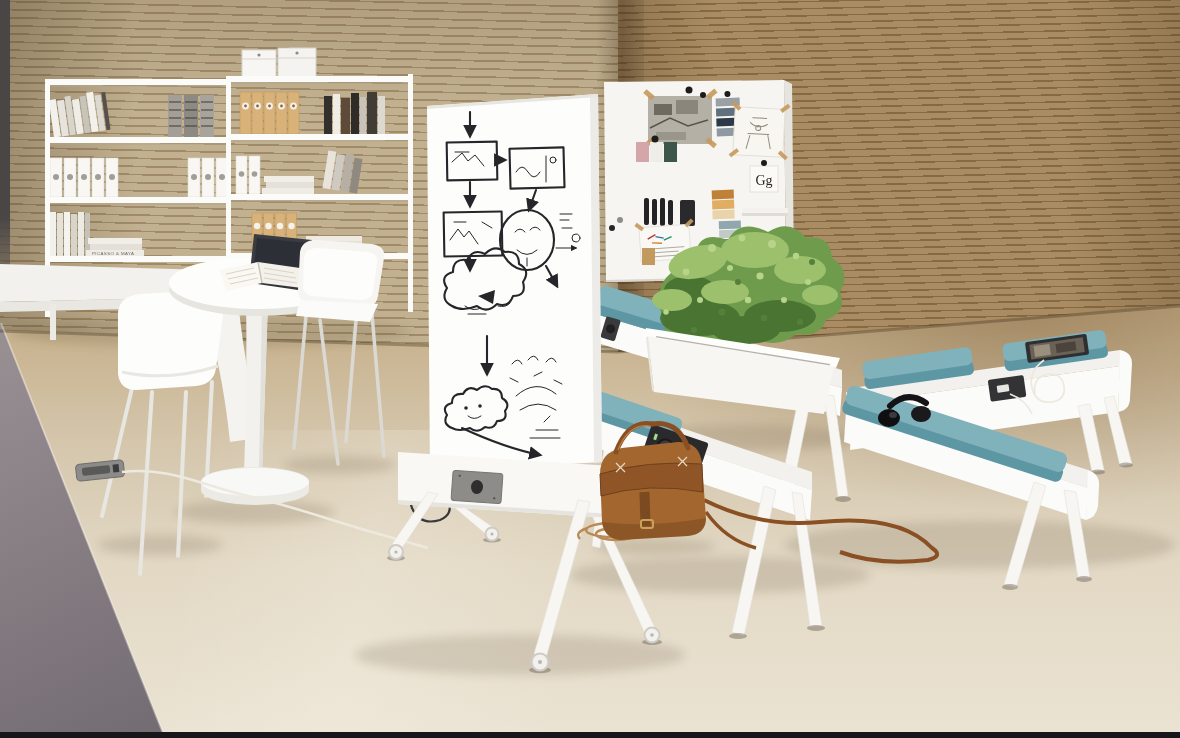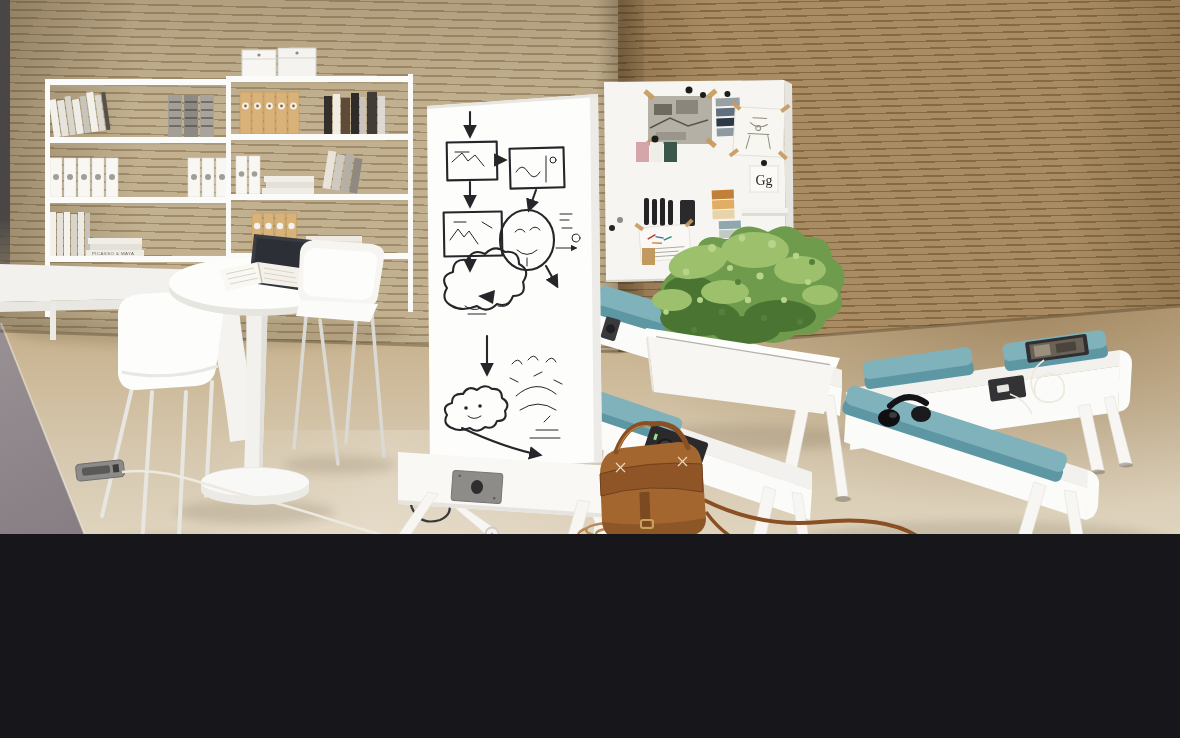--- a/index.html
+++ b/index.html
@@ -1,16 +1,16 @@
 <!DOCTYPE html>
 <html style="--wallL: #c2b190; --wallLline: #a08a67; --wallR: #a98c63; --wallRline: #87693f; --edgeDark: #494645; --rampTop: #9a9195; --rampBottom: #6c656d; --floorBack: #bda37b; --floorFront: #ebe3d3; --furnitureWhite: #fbfbf9; --cushion: #7fb2bb; --cushionShade: #5e97a4; --plantLight: #9cc06c; --plant: #6f9b4d; --plantDark: #47702f; --bag: #a4662f; --bagDark: #7c4a21; --ink: #26262a; --outletDark: #2a292b; --outletGray: #8c8b89; --binderTan: #d8b279; --cableWhite: #eee9df;"><head>
 <meta charset="utf-8">
 <style>
   html,body{margin:0;padding:0;background:#17161a;font-family:"Liberation Sans",sans-serif;}
-  #stage{position:relative;width:1180px;height:534px;overflow:hidden;background:#eab308;}
+  #stage{position:relative;width:1180px;height:732px;overflow:hidden;background:#eab308;}
   #stage>div{position:absolute;}
   
   .floor{left:0;top:280px;width:1180px;height:458px;
     background:linear-gradient(180deg,#bda37b 0%,#c9b491 14%,#d6c8af 38%,#e2d8c4 62%,#ebe3d3 100%);}
   .floor-back-shade{left:560px;top:280px;width:620px;height:260px;
     background:radial-gradient(ellipse at 75% 12%,rgba(120,90,52,.42),rgba(120,90,52,0) 62%);}
   .floor-light-streak{left:160px;top:430px;width:560px;height:308px;
     background:linear-gradient(102deg,rgba(255,252,243,0) 8%,rgba(255,252,243,.20) 38%,rgba(255,252,243,0) 74%);}
   
   .wall-left{left:0;top:0;width:620px;height:355px;

